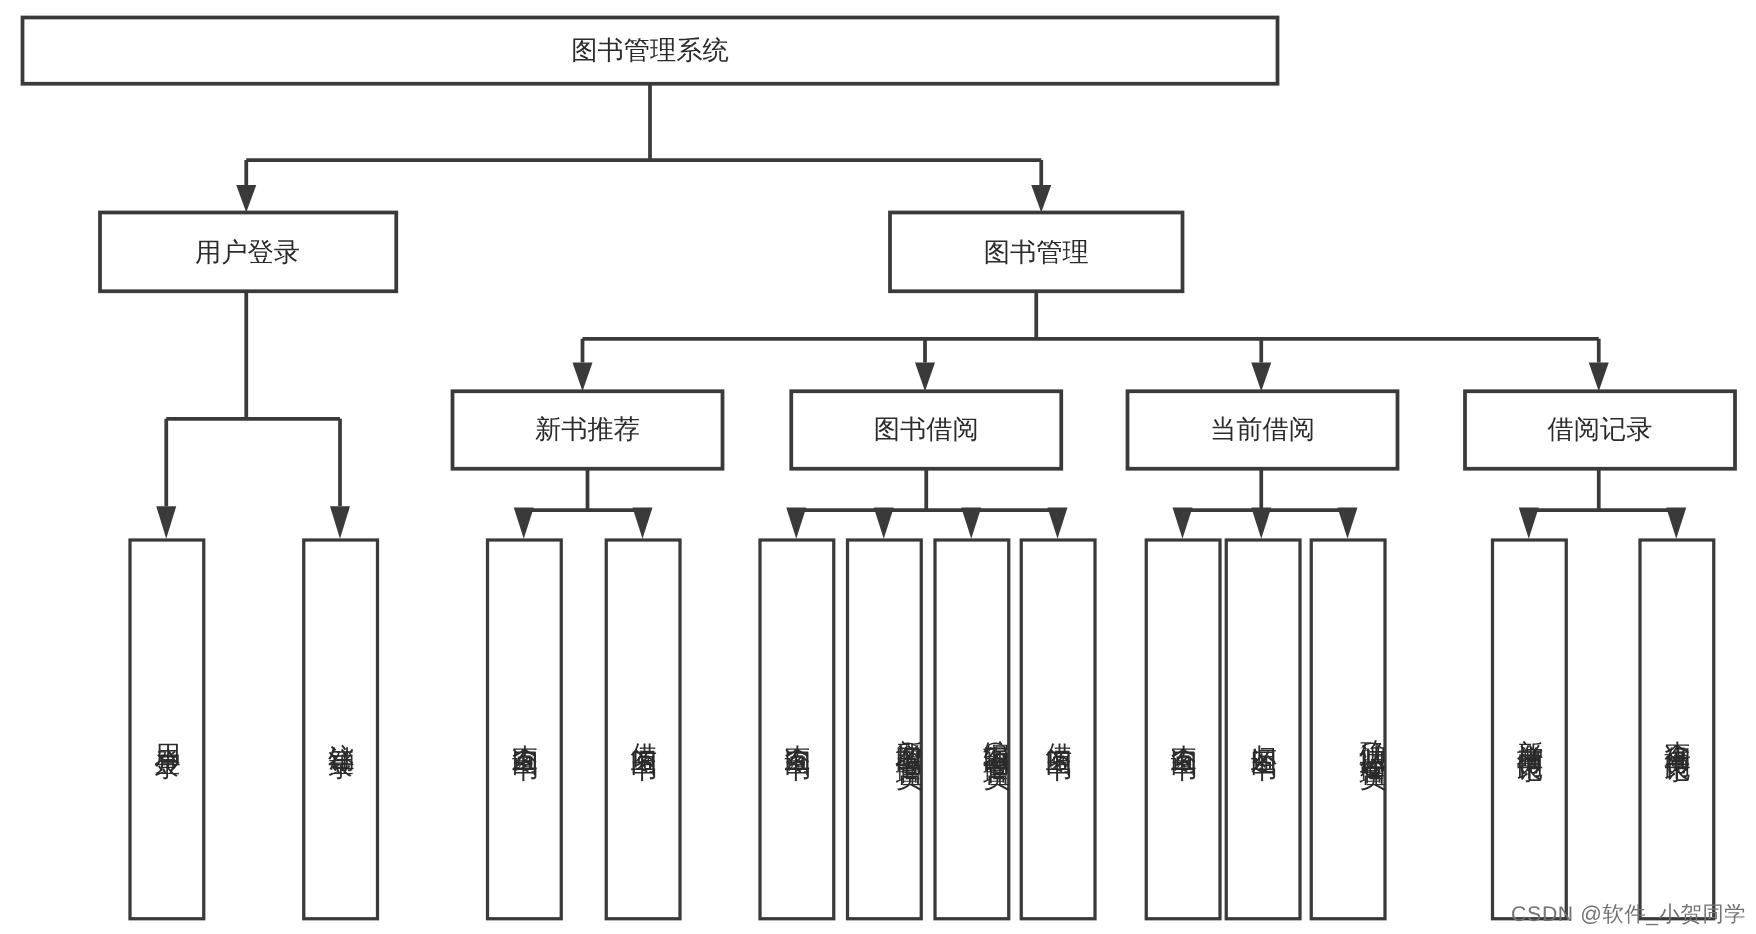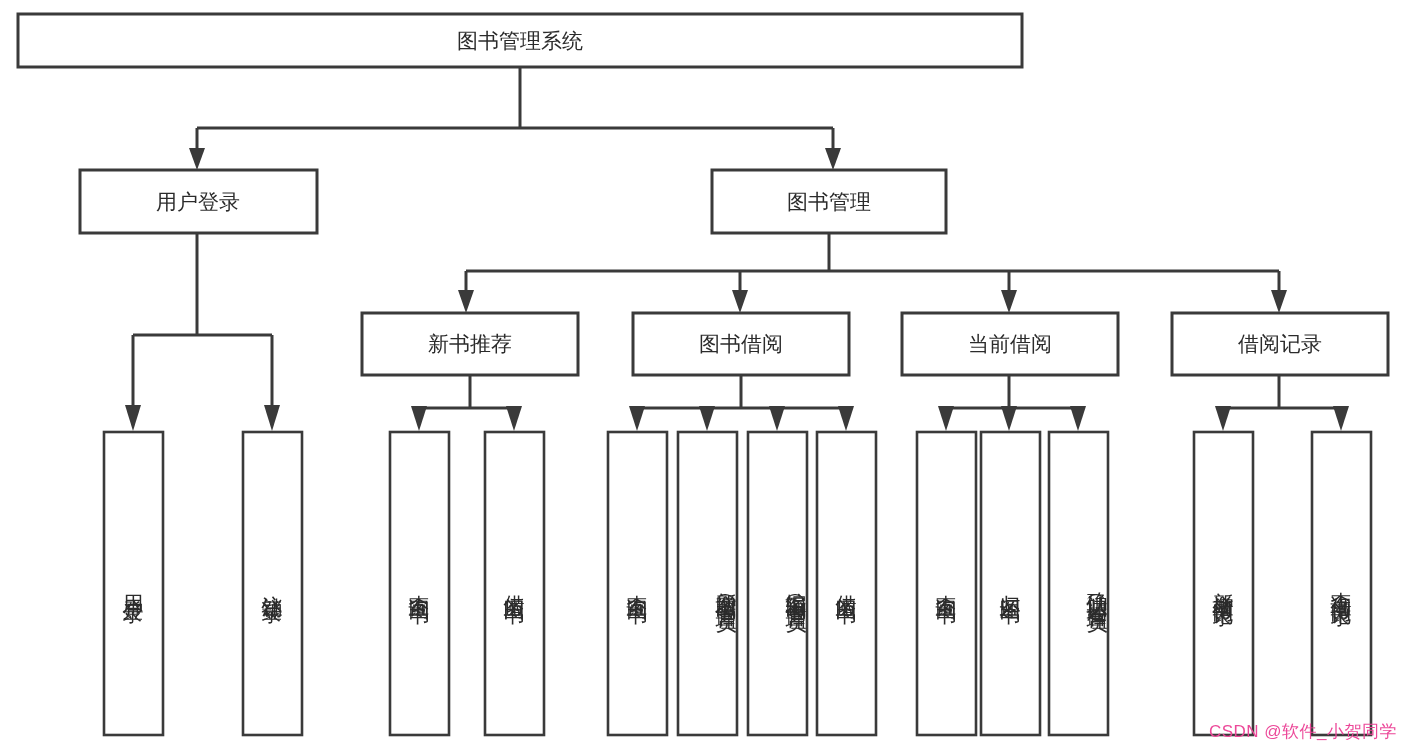--- a/index.html
+++ b/index.html
@@ -66,21 +66,21 @@
     display: flex;
     align-items: center;
     justify-content: center;
   }
   .watermark {
     position: absolute;
     right: 8px;
     bottom: 4px;
     font-family: "Liberation Sans", "DejaVu Sans", sans-serif;
     font-size: 17px;
-    color: #ec4899;
+    color: #737373;
     letter-spacing: 0.5px;
     white-space: nowrap;
   }
 </style>
 </head>
 <body>
 
 <div id="diagram-root">
 
   <svg class="flow" viewBox="0 0 1405 747" xmlns="http://www.w3.org/2000/svg">

